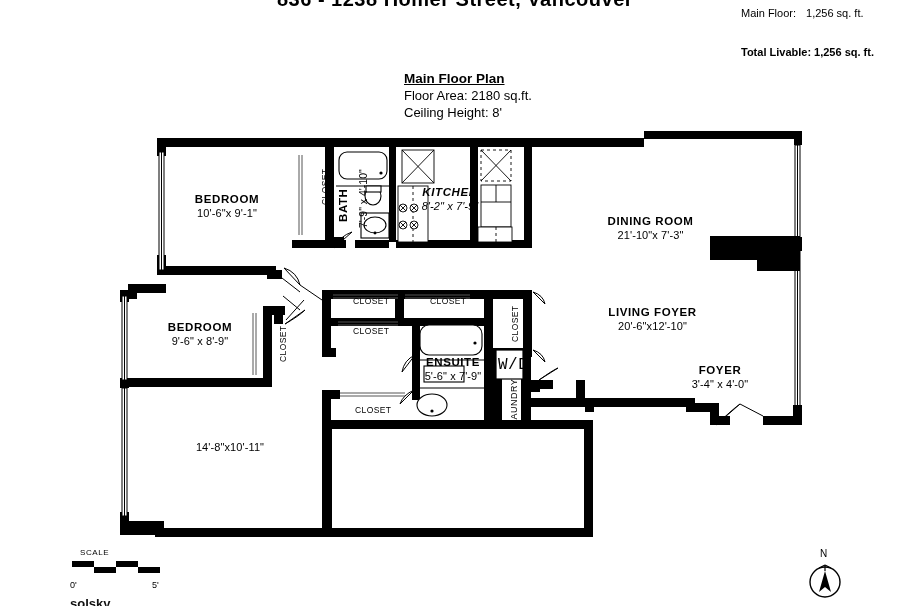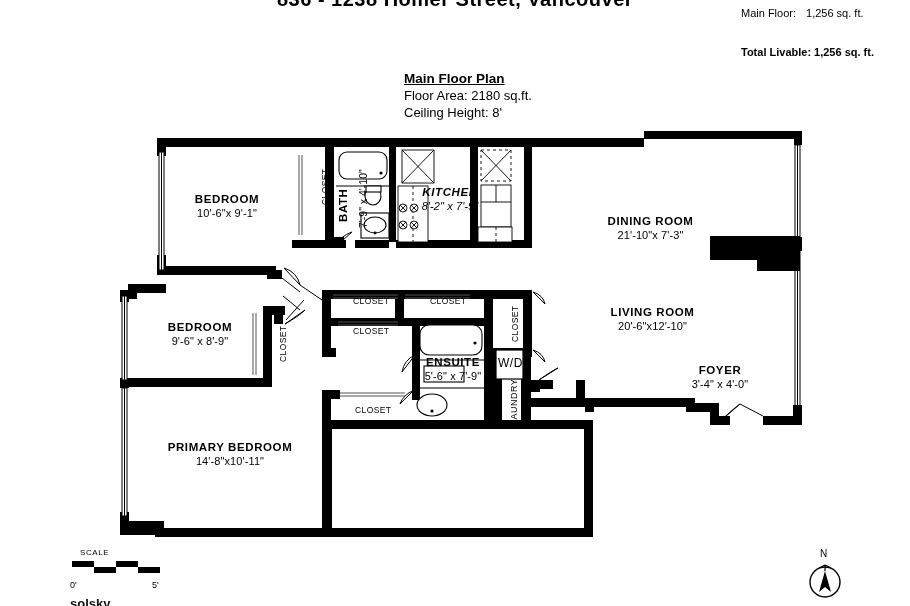--- a/index.html
+++ b/index.html
@@ -37,21 +37,21 @@
   .room-label .rl-name{font-size:11.5px;font-weight:bold;letter-spacing:.6px;}
   .room-label .rl-dim{font-size:11px;letter-spacing:.1px;}
 
   .closet-label{font-size:8.5px;letter-spacing:.4px;white-space:nowrap;}
   .closet-label.vert{
     transform-origin:0 0;transform:rotate(-90deg);
   }
   .rot-label{transform-origin:0 0;transform:rotate(-90deg);white-space:nowrap;}
   .bath-name{font-size:11.5px;font-weight:bold;letter-spacing:.6px;}
   .bath-dim{font-size:10.5px;}
-  .wd-label{font-size:12px;letter-spacing:.5px;}
+  .wd-label{font-size:16px;letter-spacing:.5px;font-family:Liberation Mono, monospace;}
 
   
   #scale-bar{left:64px;top:548px;}
   #scale-bar .sc-word{font-size:8px;letter-spacing:.6px;margin-left:16px;}
   #scale-bar .sc-end{font-size:9px;}
   #compass{left:800px;top:552px;width:50px;height:50px;}
   #bottom-strip{left:70px;top:596px;font-size:13px;font-weight:bold;color:#111;}
 </style>
 </head>
 <body>
@@ -339,36 +339,35 @@
   <div class="rl-name">BEDROOM</div>
   <div class="rl-dim">10'-6"x  9'-1"</div>
 </div>
 
 <div class="abs room-label" style="left:140px;top:320px;width:120px;">
   <div class="rl-name">BEDROOM</div>
   <div class="rl-dim">9'-6" x  8'-9"</div>
 </div>
 
 <div class="abs room-label" style="left:145px;top:440px;width:170px;">
-  <div class="rl-name">PRIMARY BEDROOM</div>
   <div class="rl-dim">14'-8"x10'-11"</div>
 </div>
 
 <div class="abs room-label" style="left:395px;top:185px;width:110px;font-style:italic;">
   <div class="rl-name">KITCHEN</div>
   <div class="rl-dim">8'-2" x  7'-9"</div>
 </div>
 
 <div class="abs room-label" style="left:578px;top:175px;width:145px;margin-top:39px;">
   <div class="rl-name">DINING ROOM</div>
   <div class="rl-dim">21'-10"x  7'-3"</div>
 </div>
 
 <div class="abs room-label" style="left:580px;top:305px;width:145px;">
-  <div class="rl-name">LIVING ROOM</div>
+  <div class="rl-name">LIVING FOYER</div>
   <div class="rl-dim">20'-6"x12'-10"</div>
 </div>
 
 <div class="abs room-label" style="left:660px;top:363px;width:120px;">
   <div class="rl-name">FOYER</div>
   <div class="rl-dim">3'-4" x  4'-0"</div>
 </div>
 
 <div class="abs rot-label bath-name" style="left:337px;top:222px;">BATH</div>
 <div class="abs rot-label bath-dim" style="left:357px;top:228px;">7'-9" x 4'-10"</div>

